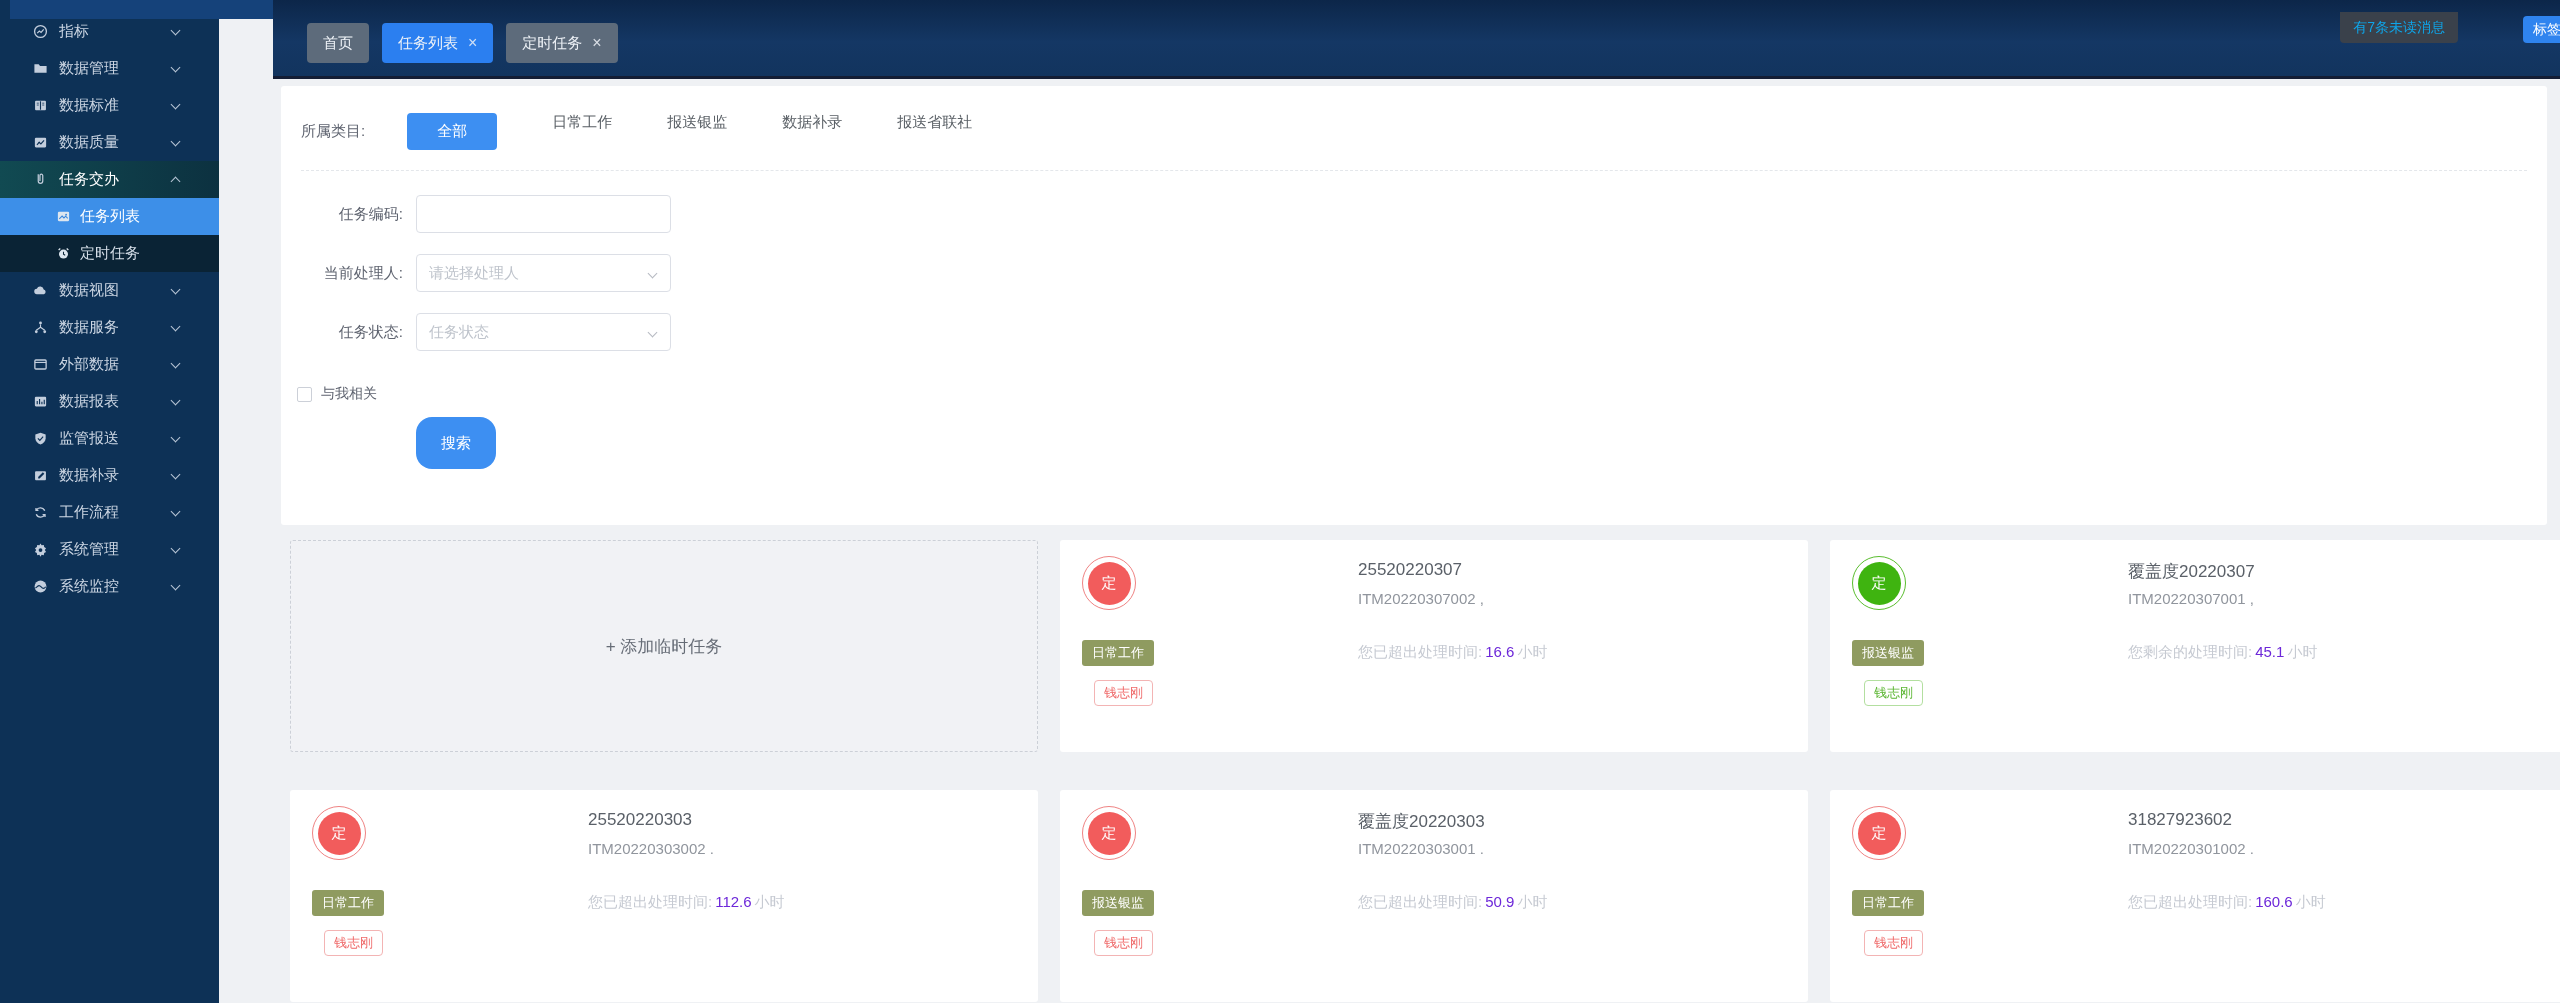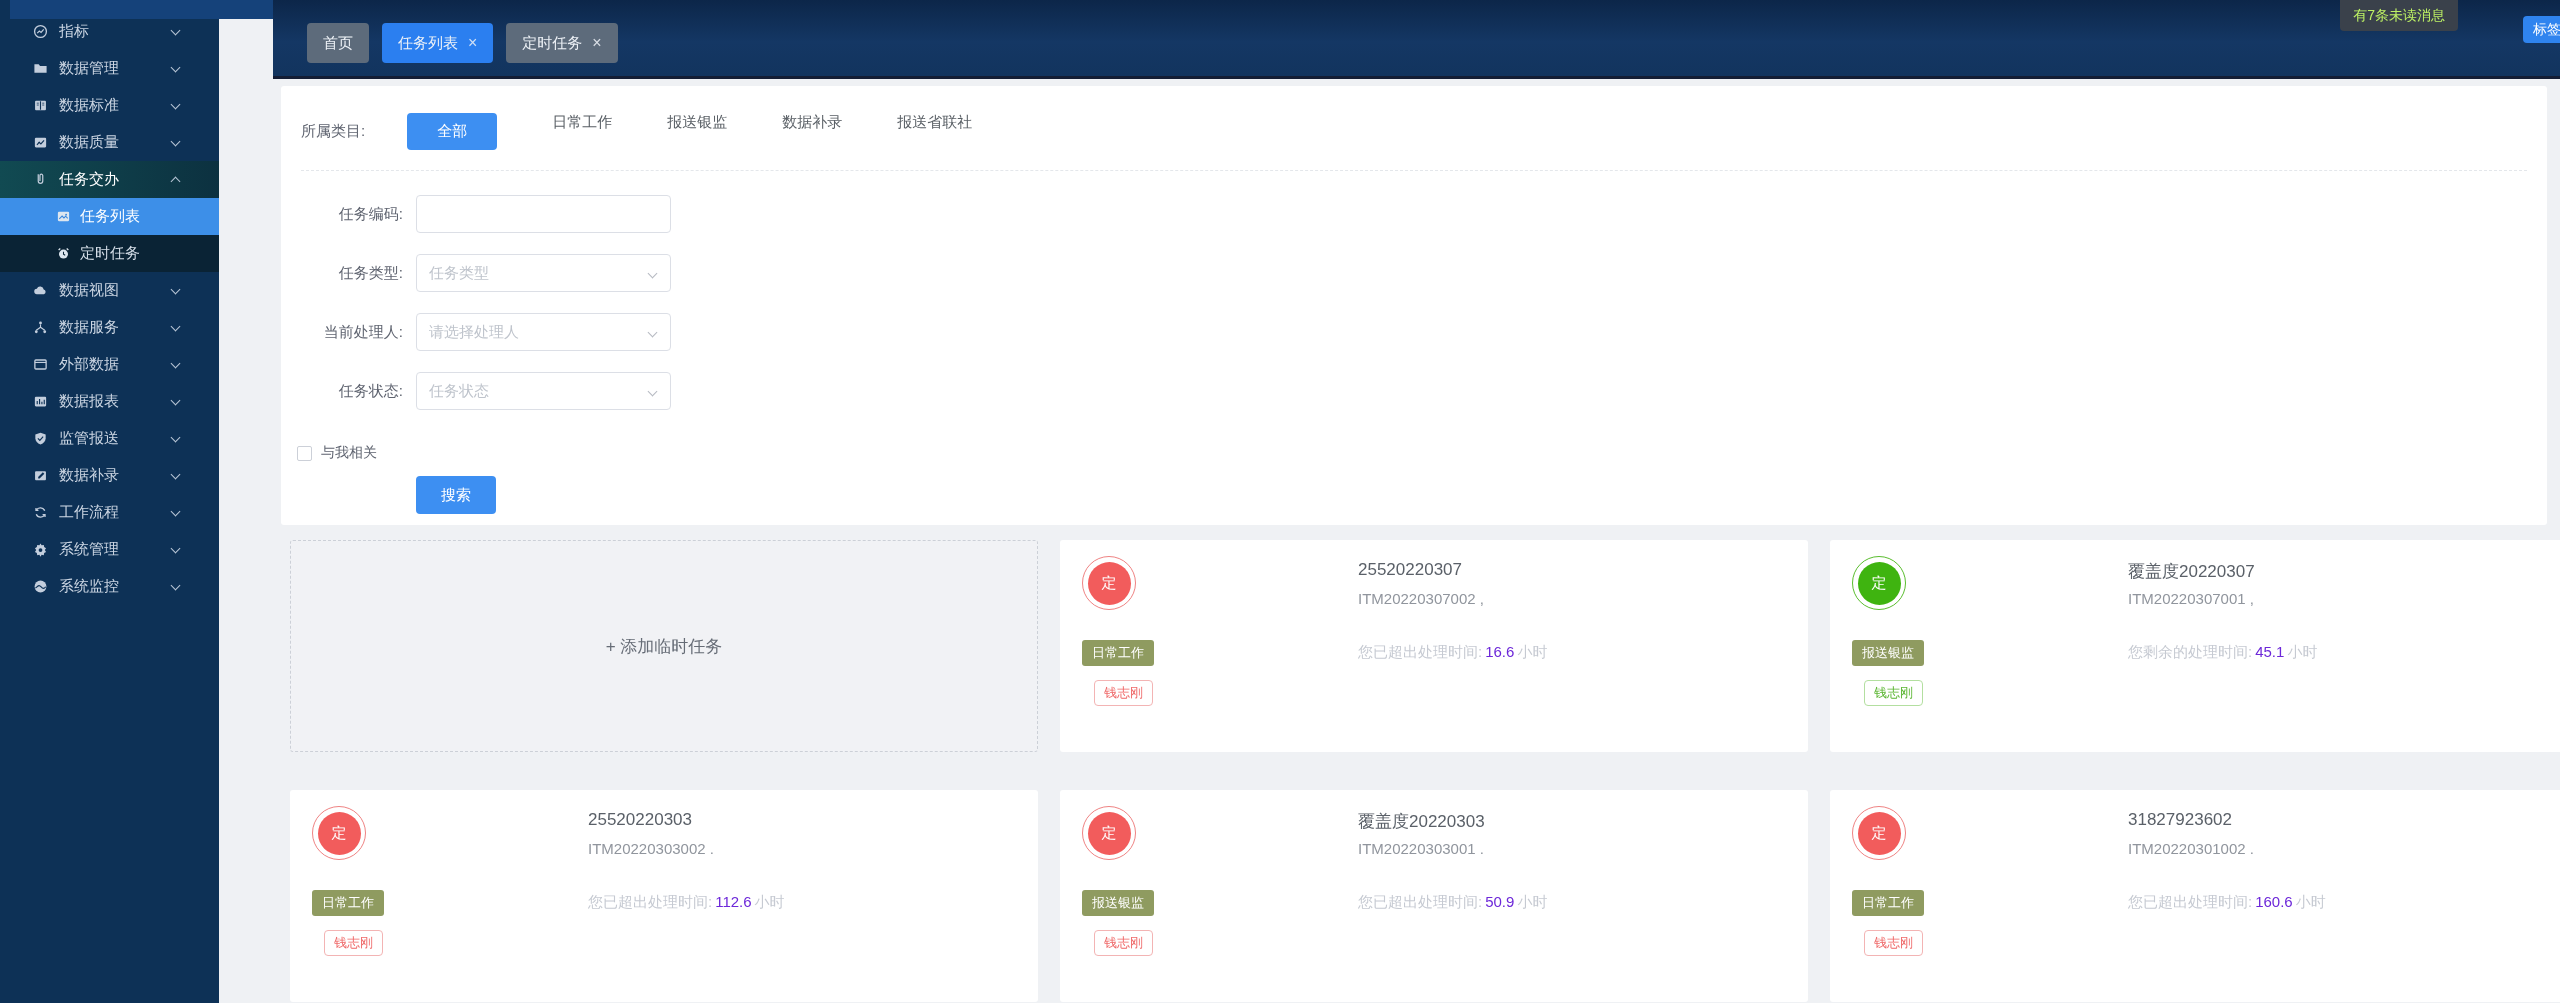--- a/index.html
+++ b/index.html
@@ -28,22 +28,22 @@
   
   .topbar{position:absolute;left:273px;right:0;top:0;height:79px;
     background:linear-gradient(180deg,#0c2649 0%,#143764 55%,#12345e 100%);
     border-bottom:3px solid #141d34;}
   #tabs{position:absolute;left:34px;top:23px;display:flex;gap:13px;}
   .tab{height:40px;padding:0 16px;border-radius:4px;background:#5d6b7b;color:#eef2f7;
     font-size:15px;display:flex;align-items:center;cursor:pointer;}
   .tab.active{background:#2b7ff0;}
   .tab-x{margin-left:10px;font-size:16px;opacity:.85;}
 
-  .notif{position:absolute;top:0;right:102px;height:31px;line-height:31px;background:#3a414b;
-    color:#bef264;font-size:14px;padding:0 13px;border-radius:0 0 4px 4px;z-index:6;}
+  .notif{position:absolute;top:12px;right:102px;height:31px;line-height:31px;background:#3a414b;
+    color:#0ea5e9;font-size:14px;padding:0 13px;border-radius:0 0 4px 4px;z-index:6;}
   .tag-opt{position:absolute;top:16px;left:2523px;height:27px;background:#2f84ef;color:#fff;
     font-size:14px;padding:0 10px;border:none;border-radius:4px 0 0 4px;z-index:6;white-space:nowrap;}
 
   
   .content{position:absolute;left:273px;top:79px;right:0;bottom:0;background:#eff1f4;}
   .panel{position:absolute;left:8px;top:7px;width:2266px;height:439px;background:#fff;border-radius:3px;}
   .cat-row{display:flex;align-items:center;padding:27px 0 0 20px;}
   .cat-label{font-size:15px;color:#5f6470;margin-right:42px;}
   #cats{display:flex;gap:55px;}
   .cat{font-size:15px;color:#5a6066;cursor:pointer;background:none;border:none;padding:0;}
@@ -53,22 +53,22 @@
   .f-row{display:flex;align-items:center;margin-bottom:21px;}
   .f-label{width:122px;text-align:right;font-size:15px;color:#5f6470;margin-right:13px;flex:none;}
   .f-input,.f-select{width:255px;height:38px;border:1px solid #dcdfe6;border-radius:4px;
     font-size:15px;padding:0 12px;background:#fff;}
   .f-input{color:#5f6470;outline:none;}
   .f-select{display:flex;align-items:center;position:relative;cursor:pointer;}
   .ph{color:#bfc4cc;}
   .sel-chev{position:absolute;right:14px;top:15px;border-color:#b6bac2;}
   .chk-row{display:flex;align-items:center;margin:34px 0 0 16px;font-size:14px;color:#5f6470;cursor:pointer;}
   .chk{width:15px;height:15px;border:1px solid #ccd0d8;border-radius:2px;background:#fff;margin-right:9px;}
-  .search-btn{margin:14px 0 0 135px;width:80px;height:38px;background:#3d8ff2;color:#fff;border:none;
-    border-radius:4px;font-size:15px;cursor:pointer;}
+  .search-btn{margin:14px 0 0 135px;width:80px;height:52px;background:#3d8ff2;color:#fff;border:none;
+    border-radius:16px;font-size:15px;cursor:pointer;}
 
   
   .cards{position:absolute;left:17px;top:461px;display:grid;grid-template-columns:repeat(3,748px);
     column-gap:22px;row-gap:38px;}
   .add-card{width:748px;height:212px;border:1px dashed #ccd0d7;border-radius:3px;display:flex;
     align-items:center;justify-content:center;font-size:17px;color:#666c76;background:#f1f2f5;cursor:pointer;}
   .task-card{width:748px;height:212px;background:#fff;border-radius:3px;position:relative;cursor:pointer;}
   .badge{position:absolute;left:22px;top:16px;width:54px;height:54px;border-radius:50%;
     border:1px solid;display:flex;align-items:center;justify-content:center;}
   .badge.red{border-color:#ef8383;}
@@ -289,27 +289,20 @@
           <span class="cat">报送省联社</span>
         </div>
     </div>
     <div class="divider"></div>
     <div id="form">
         <div class="f-row">
           <span class="f-label">任务编码:</span>
           <input class="f-input" placeholder="" style="">
         </div>
         <div class="f-row">
-          <span class="f-label">任务类型:</span>
-          <div class="f-select">
-            <span class="ph">任务类型</span>
-            <span class="chev sel-chev"></span>
-          </div>
-        </div>
-        <div class="f-row">
           <span class="f-label">当前处理人:</span>
           <div class="f-select">
             <span class="ph">请选择处理人</span>
             <span class="chev sel-chev"></span>
           </div>
         </div>
         <div class="f-row">
           <span class="f-label">任务状态:</span>
           <div class="f-select">
             <span class="ph">任务状态</span>

